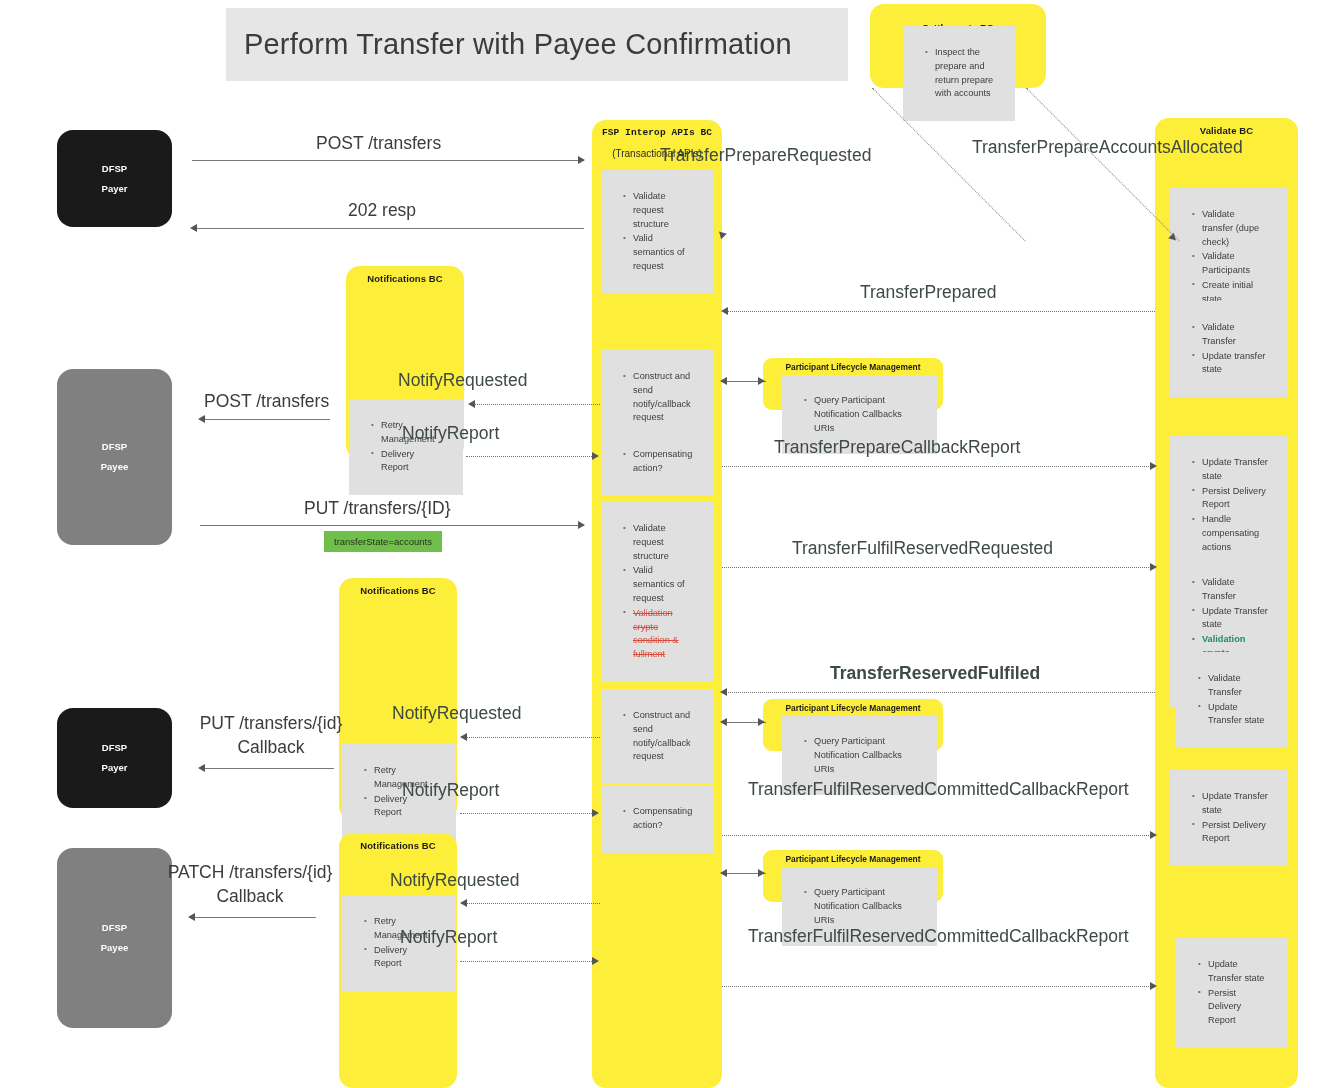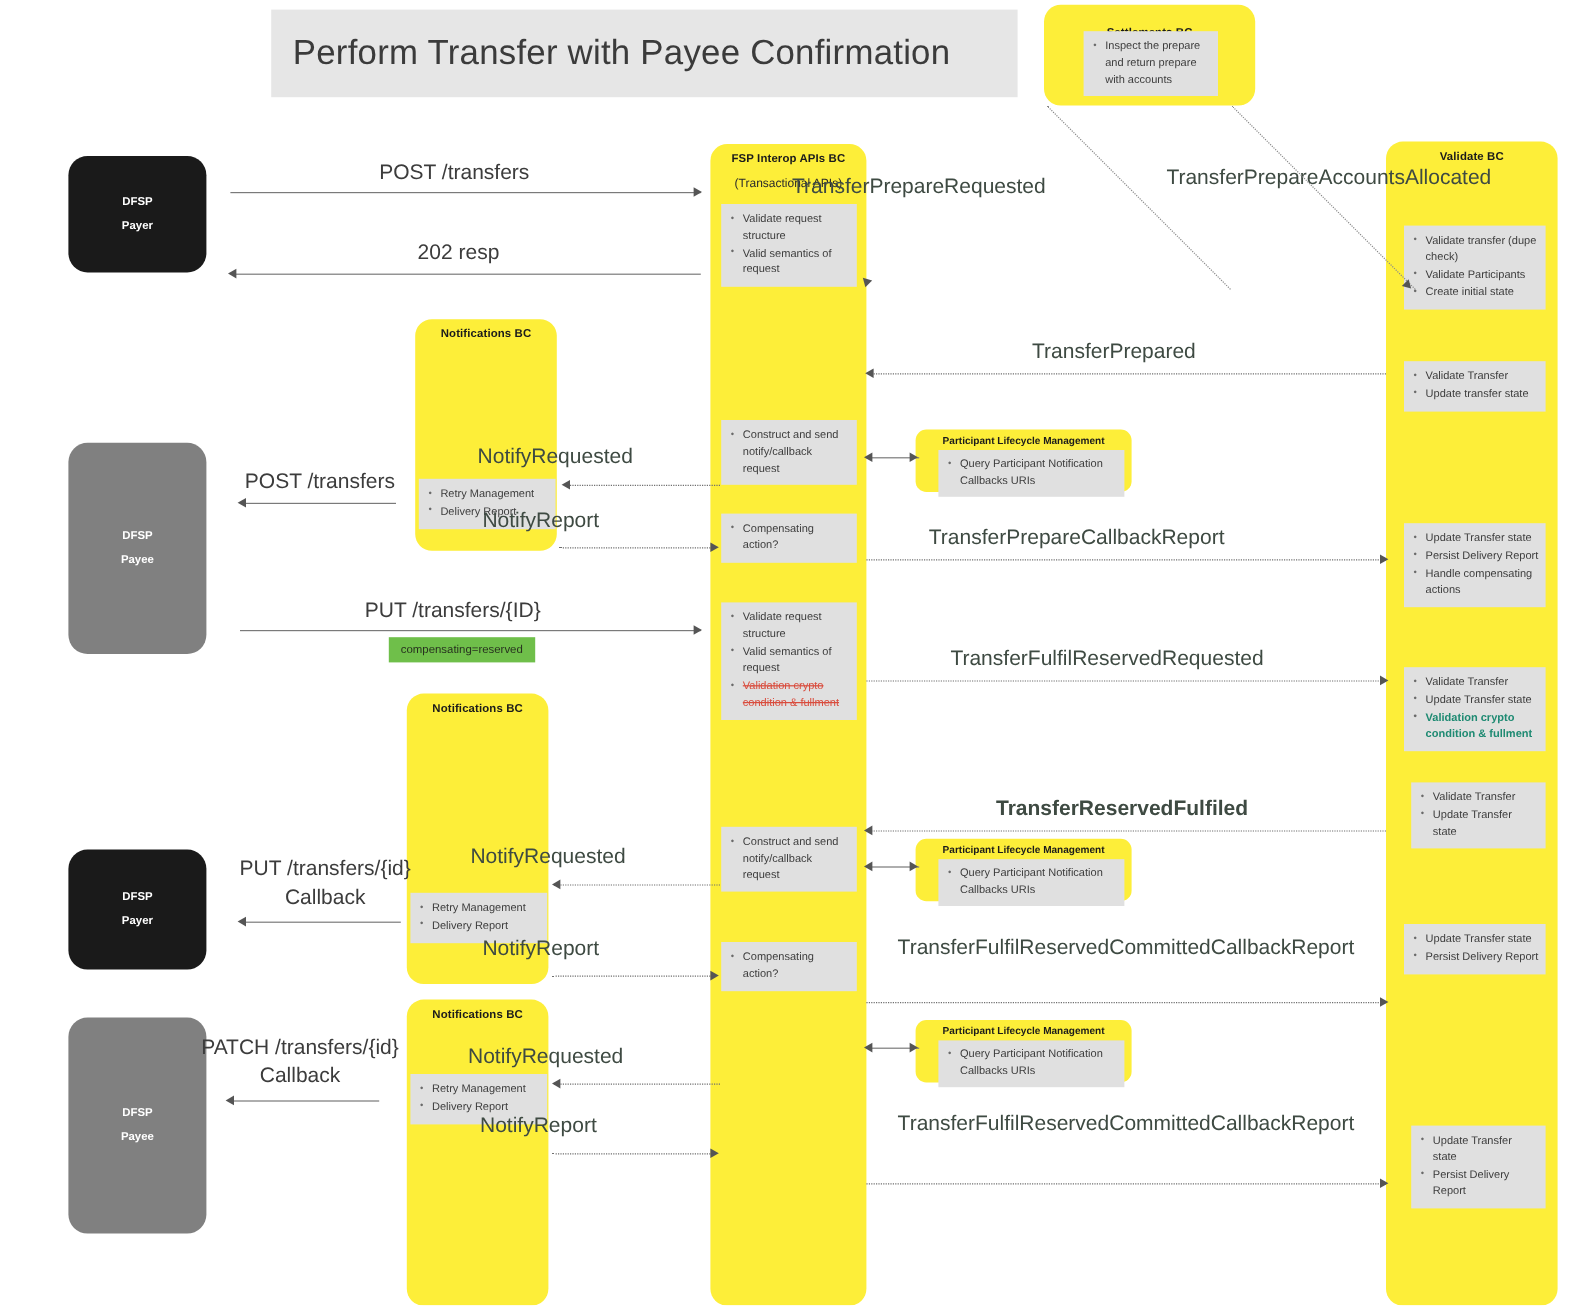--- a/index.html
+++ b/index.html
@@ -63,21 +63,21 @@
   .actor.payee { background: #808080; }
 
   
   .note {
     background: #e0e0e0;
     padding: 6px 6px 6px 4px;
     font-size: 9.2px;
     line-height: 1.5;
     color: #3d3d3d;
   }
-  .note ul { margin: 0; padding-left: 14px; list-style: none; }
+  .note ul { margin: 14px; padding-left: 14px; list-style: none; }
   .note li { position: relative; margin: 0 0 1px 0; }
   .note li::before {
     content: "\2022";
     position: absolute; left: -10px; top: -0.5px;
     font-size: 8px; color: #6a6a6a;
   }
   .note li.green { color: #1e8a72; font-weight: bold; }
   .note li.struck { color: #d94c3d; text-decoration: line-through; }
 
   
@@ -139,21 +139,21 @@
   <div class="abs bc-col" style="left:870px; top:4px; width:176px; height:84px;">
     <div class="bc-title" style="top:18px;">Settlements BC</div>
     <div class="note abs" style="left:33px; top:22px; width:112px;">
       <ul>
           <li>Inspect the prepare and return prepare with accounts</li>
         </ul>
     </div>
   </div>
 
   <div class="abs bc-col" style="left:592px; top:120px; width:130px; height:968px;">
-    <div class="bc-title" style="top:7px;">FSP Interop APIs BC</div>
+    <div class="bc-title" style="top:7px;font-family:Liberation Mono, monospace;">FSP Interop APIs BC</div>
     <div class="bc-subtitle" style="top:28px;">(Transactional APIs)</div>
   </div>
 
   <div class="abs note" style="left:601px; top:170px; width:113px;">
     <ul>
       <li>Validate request structure</li>
       <li>Valid semantics of request</li>
     </ul>
   </div>
 
@@ -330,21 +330,21 @@
   <div class="hline" style="left:192px; top:228px; width:392px;"></div>
   <div class="arrowhead left" style="left:190px; top:224px;"></div>
 
   <div class="msg" style="left:204px; top:390px;">POST /transfers</div>
   <div class="hline" style="left:200px; top:419px; width:130px;"></div>
   <div class="arrowhead left" style="left:198px; top:415px;"></div>
 
   <div class="msg" style="left:304px; top:497px;">PUT /transfers/{ID}</div>
   <div class="hline" style="left:200px; top:525px; width:384px;"></div>
   <div class="arrowhead right" style="left:578px; top:521px;"></div>
-  <div class="badge" style="left:324px; top:531px;">compensating=reserved</div>
+  <div class="badge" style="left:324px; top:531px;">transferState=accounts</div>
 
   <div class="msg wrap" style="left:186px; top:712px; width:170px; text-align:center;">PUT /transfers/{id} Callback</div>
   <div class="hline" style="left:200px; top:768px; width:134px;"></div>
   <div class="arrowhead left" style="left:198px; top:764px;"></div>
 
   <div class="msg wrap" style="left:152px; top:861px; width:196px; text-align:center;">PATCH /transfers/{id} Callback</div>
   <div class="hline" style="left:190px; top:917px; width:126px;"></div>
   <div class="arrowhead left" style="left:188px; top:913px;"></div>
 
   <div class="msg evt" style="left:660px; top:144px;">TransferPrepareRequested</div>

